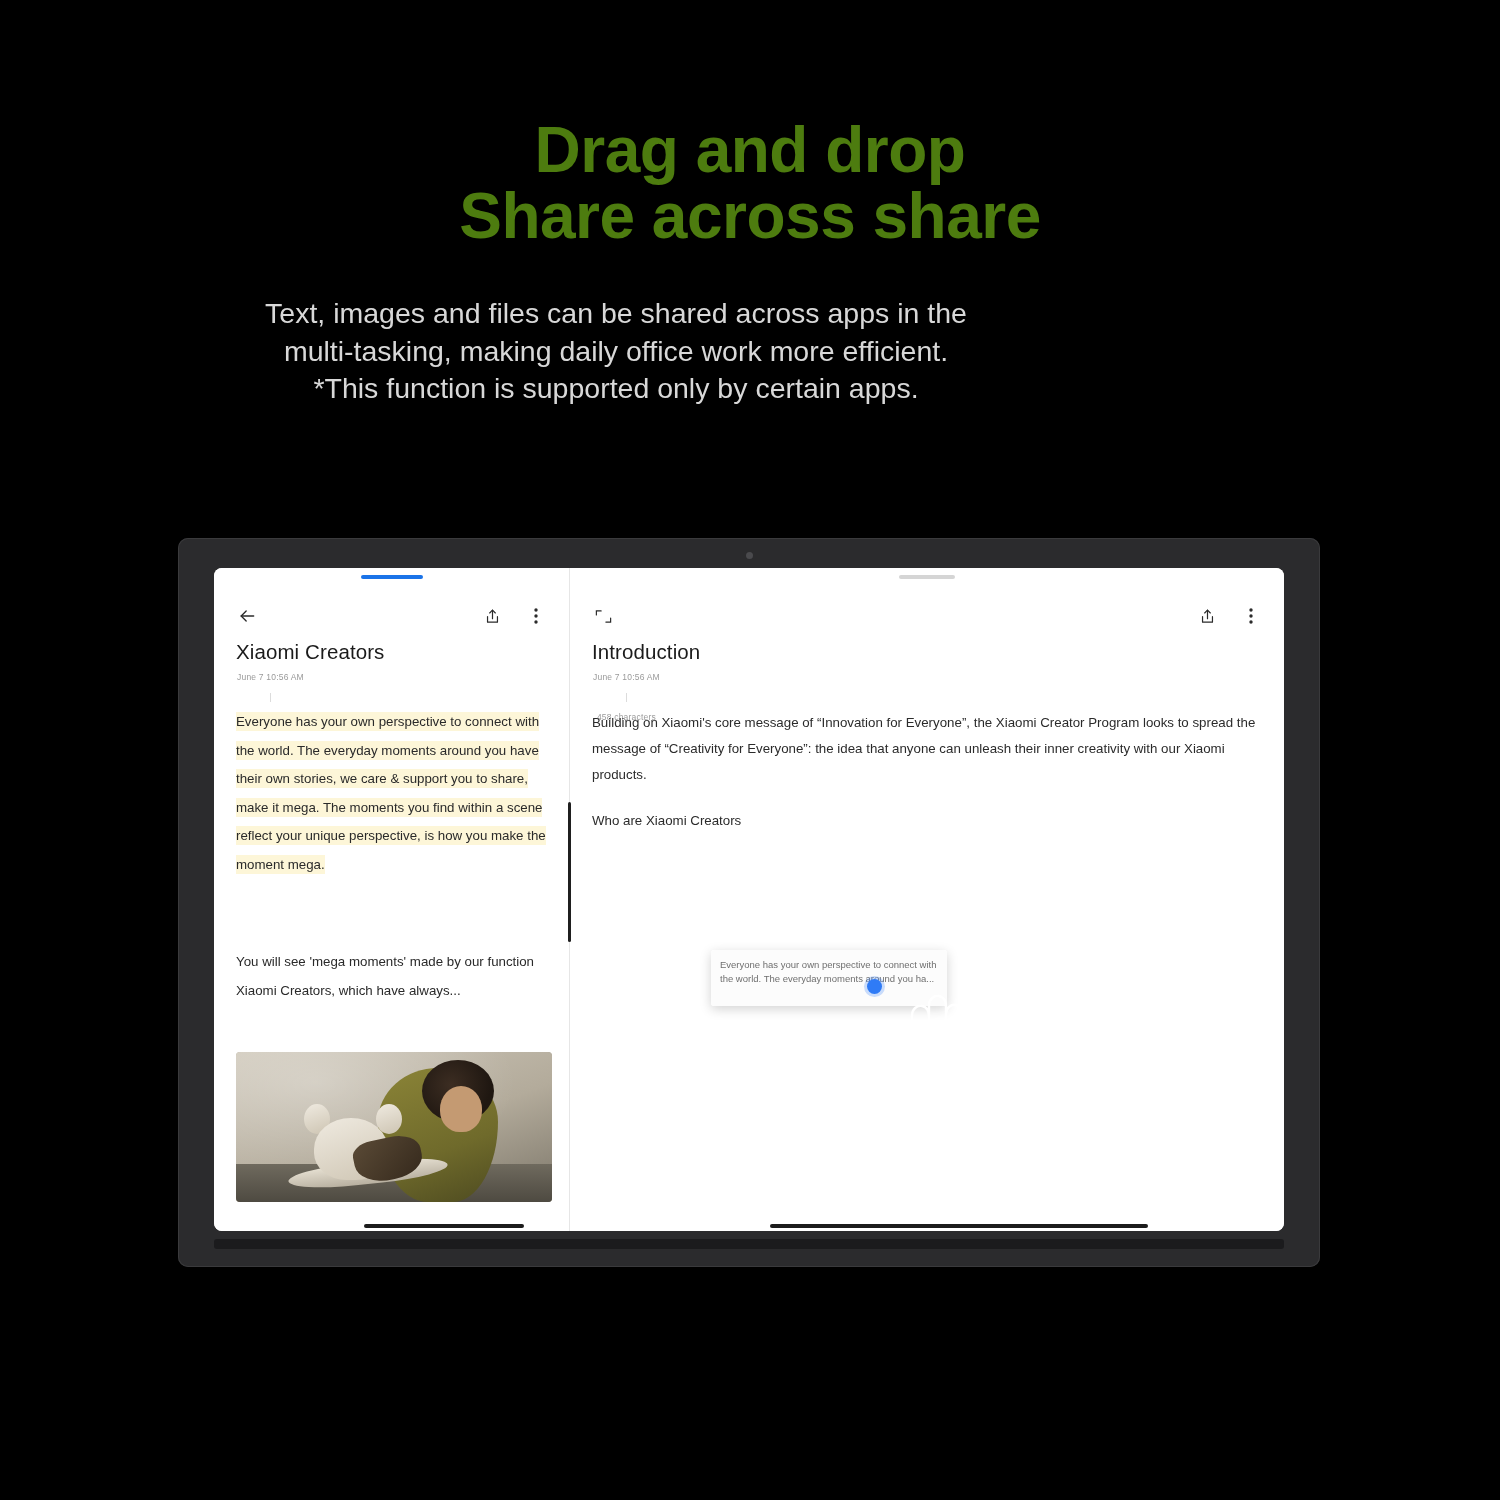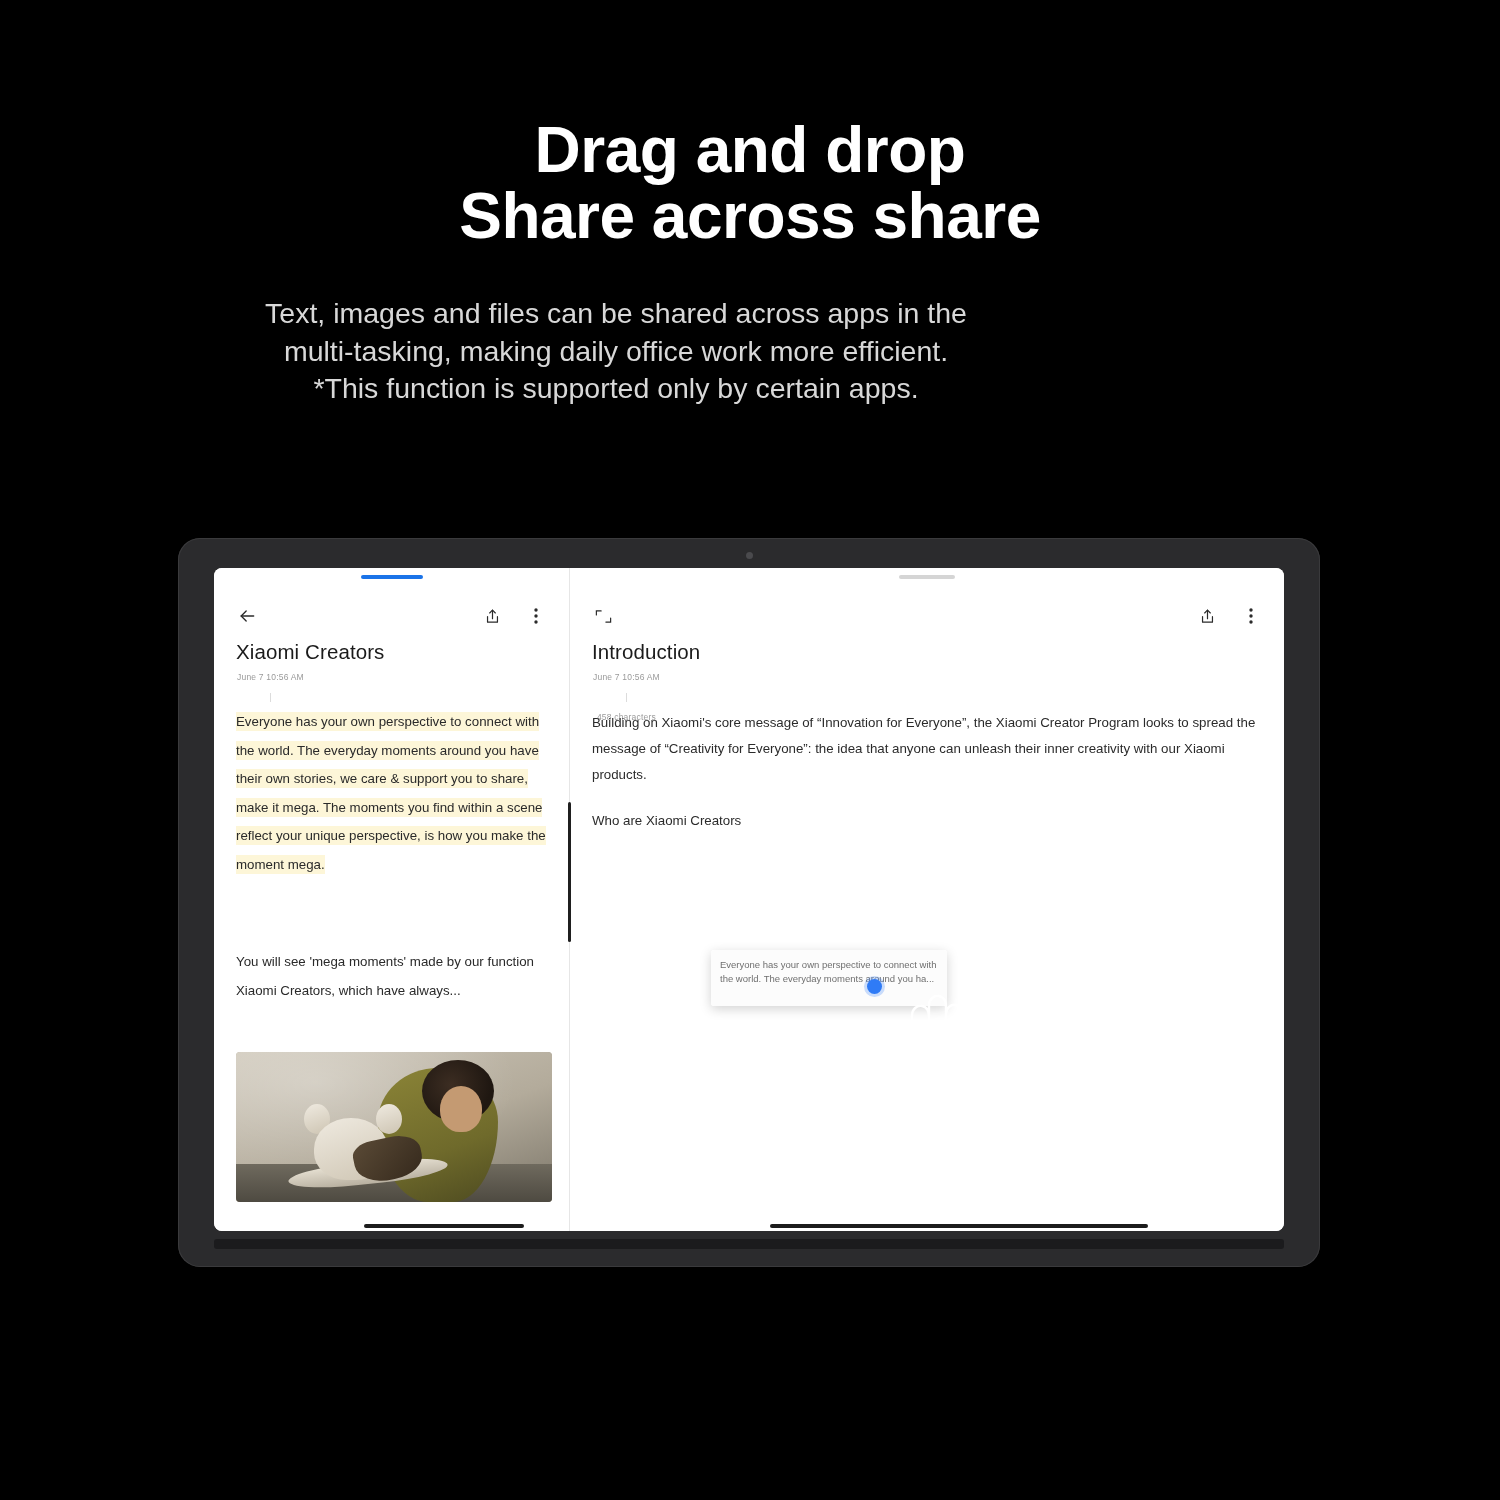--- a/index.html
+++ b/index.html
@@ -20,21 +20,21 @@
   .headline {
     position: absolute;
     top: 118px;
     left: 0;
     width: 1500px;
     text-align: center;
     font-size: 64px;
     font-weight: bold;
     line-height: 1.03;
     letter-spacing: -0.5px;
-    color: #ffffff;
+    color: #4d7c0f;
   }
   .headline .l2 { display: block; }
 
   .subhead {
     position: absolute;
     top: 295px;
     left: 0;
     width: 1232px;
     text-align: center;
     font-size: 28.5px;
@@ -44,21 +44,21 @@
   }
   .subhead span { display: block; }
 
   
   .tablet {
     position: absolute;
     left: 178px;
     top: 538px;
     width: 1142px;
     height: 729px;
-    border-radius: 22px;
+    border-radius: 10px;
     background: #2b2b2d;
     box-shadow: 0 0 0 1px #3a3a3c inset;
   }
   .tablet-bezel-inner {
     position: absolute;
     left: 36px;
     top: 30px;
     right: 36px;
     bottom: 36px;
     background: #0e0e0e;

